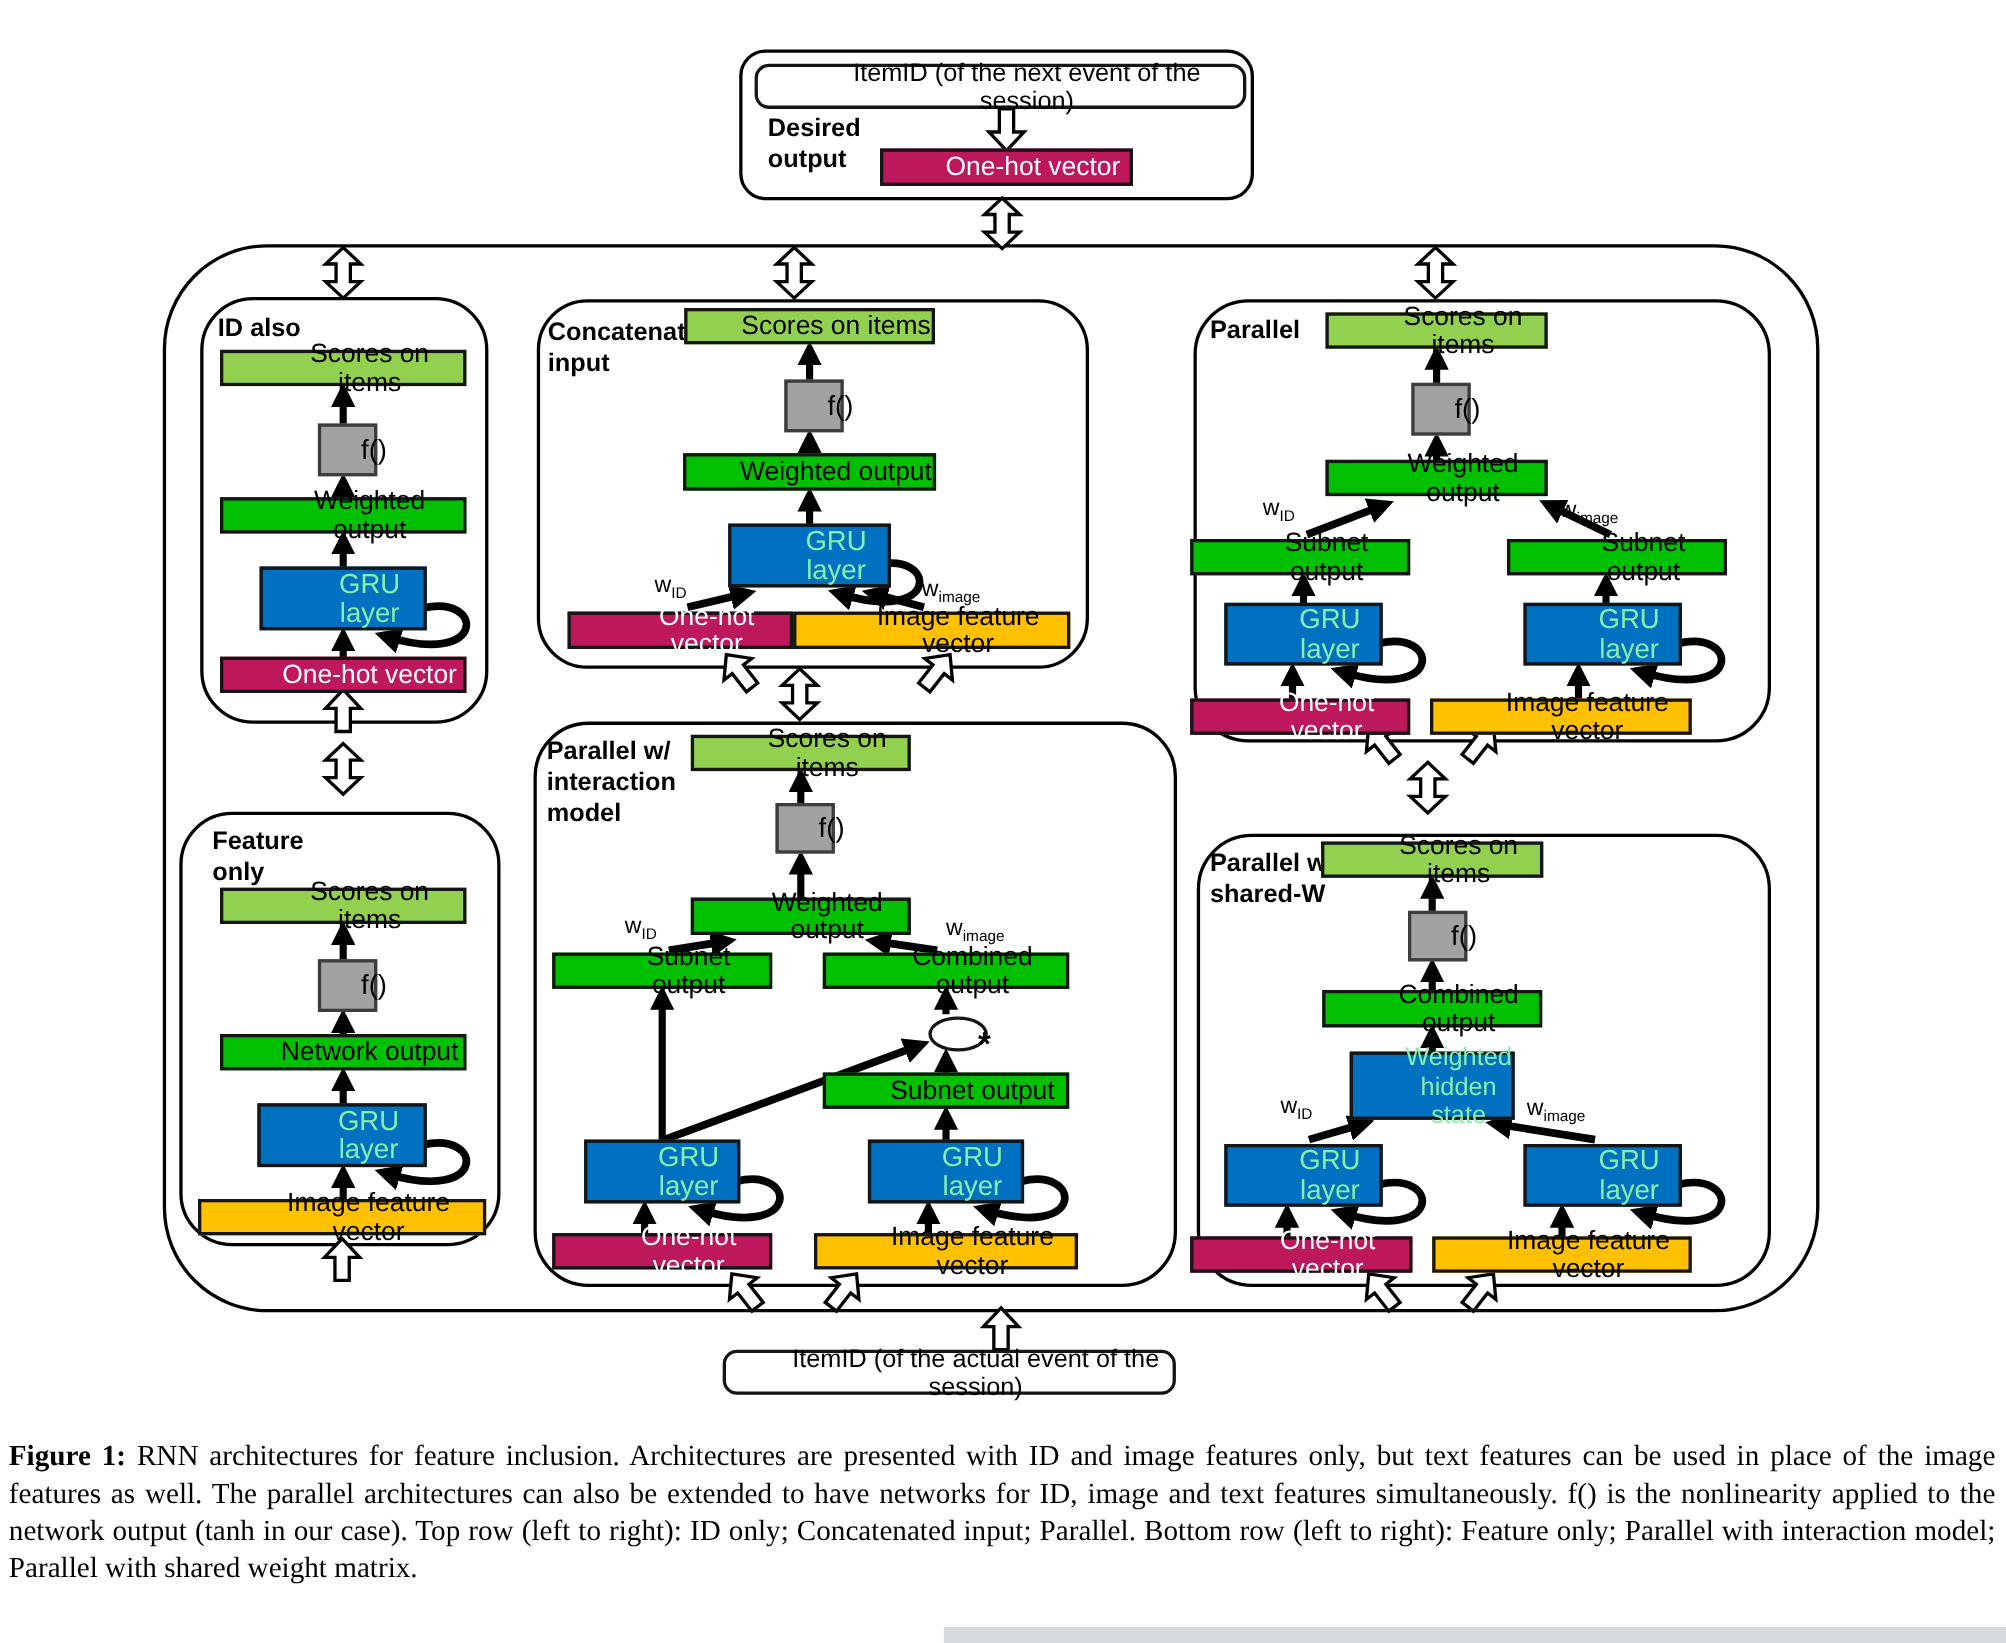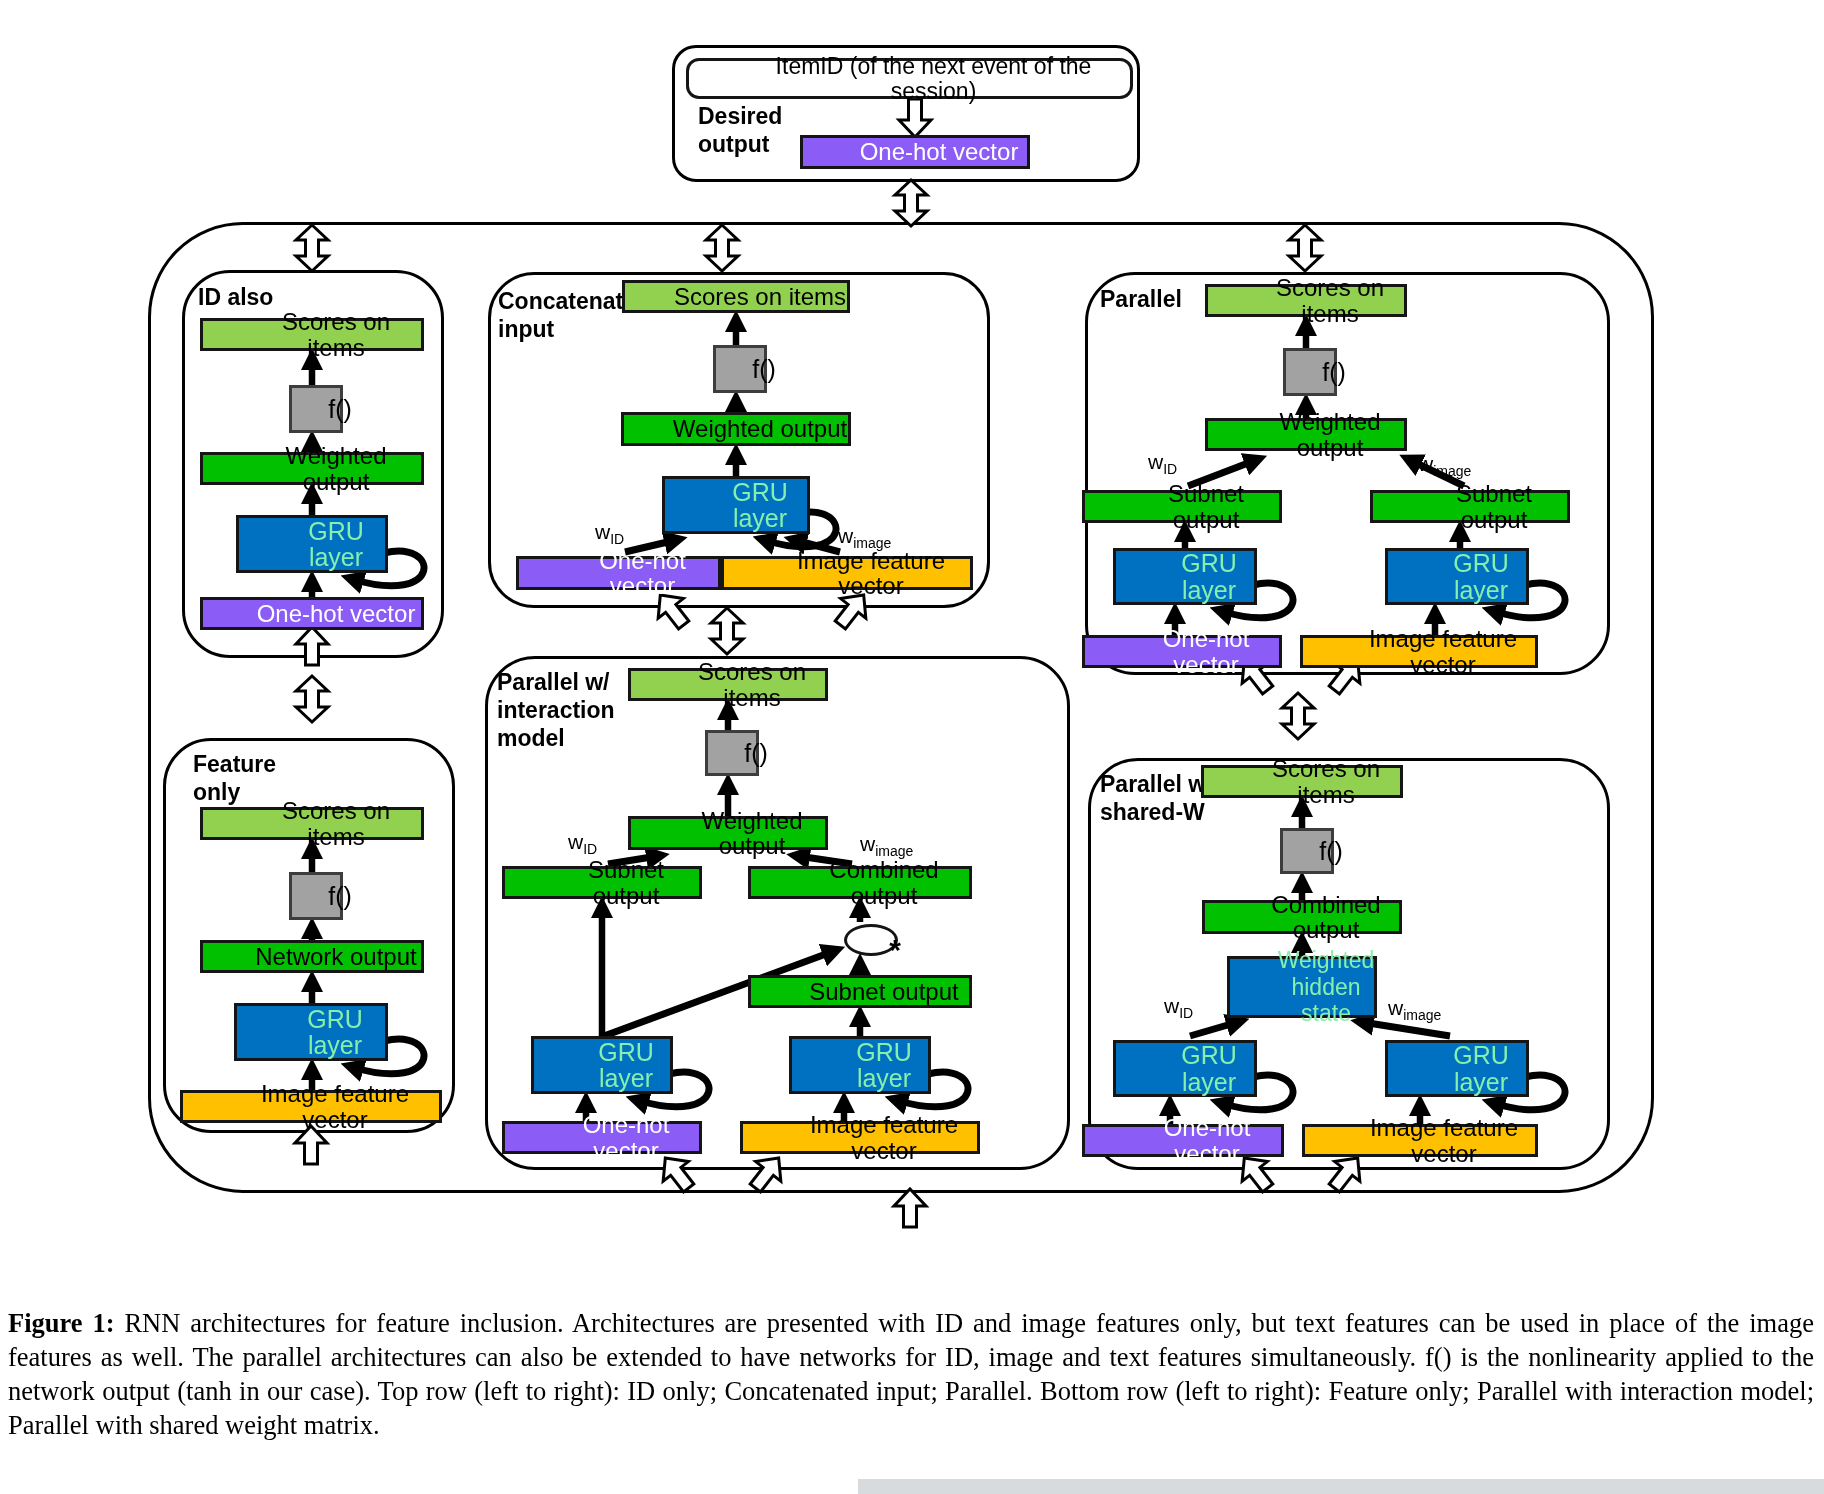--- a/index.html
+++ b/index.html
@@ -3,21 +3,21 @@
 <meta charset="utf-8">
 <style>
   html,body{margin:0;padding:0;background:#fff;}
   .stage{position:relative;width:1824px;height:1494px;background:#ffffff;overflow:hidden;
          font-family:"Liberation Sans",sans-serif;color:#000;}
   .panel{position:absolute;border:3px solid #000;box-sizing:border-box;z-index:0;background:transparent;}
   .box{position:absolute;display:flex;align-items:center;justify-content:center;text-align:center;
        box-sizing:border-box;border:3px solid #151515;font-size:24px;line-height:1.05;z-index:2;padding-left:48px;}
   .scores{background:#92d050;}
   .green{background:#00c000;}
-  .oh{background:#8b5cf6;color:#fff;}
+  .oh{background:#be185d;color:#fff;}
   .blue{background:#0070c0;color:#86efac;font-size:25px;}
   .orange{background:#ffc000;}
   .fnl{background:#a2a2a2;border-color:#3d3d3d;font-size:25px;}
   .pill{background:#fff;border-radius:13px;font-size:23px;}
   .ptitle{position:absolute;font-weight:bold;font-size:23px;line-height:1.22;z-index:2;}
   .wl{position:absolute;font-size:21px;z-index:3;white-space:nowrap;}
   .wl sub{font-size:14px;}
   .star{border-radius:50%;background:#fff;font-size:30px;font-weight:bold;z-index:3;
         align-items:flex-start;padding-top:7px;}
   svg.arrows{position:absolute;left:0;top:0;z-index:1;}
@@ -190,19 +190,20 @@
   <div class="box fnl" style="left:1280px;top:828px;width:44px;height:46px;">f()</div>
   <div class="box green" style="left:1202px;top:900px;width:200px;height:34px;">Combined output</div>
   <div class="box blue" style="left:1227px;top:956px;width:150px;height:62px;font-size:23px;line-height:1.15;">Weighted hidden state</div>
   <div class="box blue" style="left:1113px;top:1040px;width:144px;height:57px;">GRU layer</div>
   <div class="box blue" style="left:1385px;top:1040px;width:144px;height:57px;">GRU layer</div>
   <div class="box oh" style="left:1082px;top:1124px;width:202px;height:33px;">One-hot vector</div>
   <div class="box orange" style="left:1302px;top:1124px;width:236px;height:33px;">Image feature vector</div>
   <div class="wl" style="left:1164px;top:994px;"><span>w</span><sub>ID</sub></div>
   <div class="wl" style="left:1388px;top:996px;"><span>w</span><sub>image</sub></div>
 
+  <div class="box pill" style="left:657px;top:1227px;width:412px;height:41px;">ItemID (of the actual event of the session)</div>
 
   <div class="caption">
     <span class="cb">Figure 1: </span><span>RNN architectures for feature inclusion.  Architectures are presented with ID and image features only, but text features can be used in place of the image features as well.  The parallel architectures can also be extended to have networks for ID, image and text features simultaneously.  f() is the nonlinearity applied to the network output (tanh in our case).  </span><span class="ci">Top row (left to right):</span><span> ID only; Concatenated input; Parallel. </span><span class="ci">Bottom row (left to right):</span><span> Feature only; Parallel with interaction model; Parallel with shared weight matrix.</span>
   </div>
 
   <div class="graybar"></div>
 </div>
 
 </body></html>

